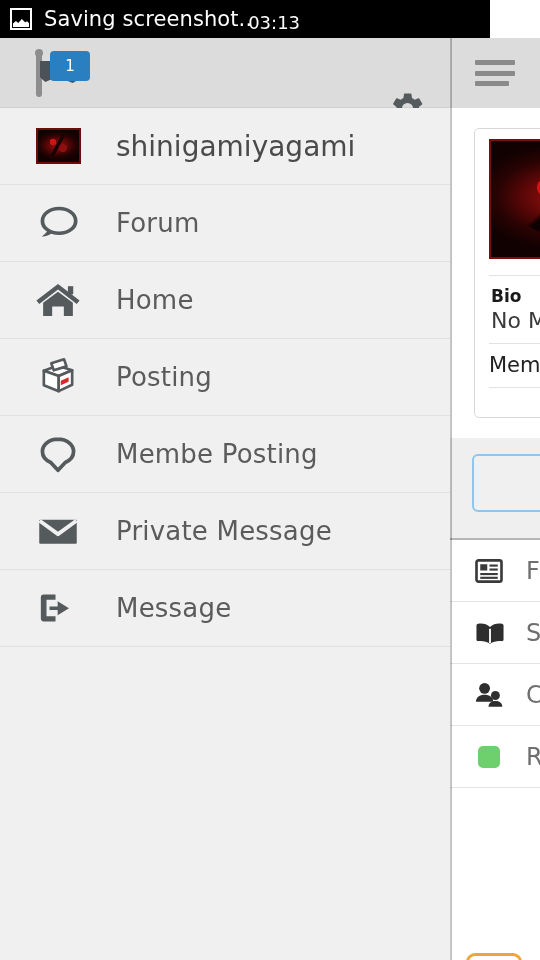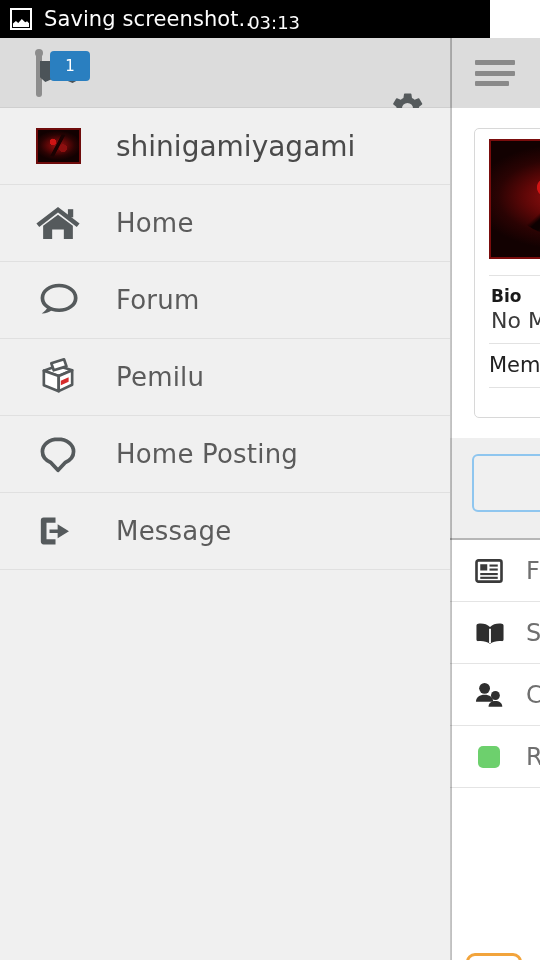--- a/index.html
+++ b/index.html
@@ -292,61 +292,70 @@
       <div class="d-row">
         <span class="d-ico">
           <span class="d-avatar"></span>
         </span>
         <span class="d-user-label">shinigamiyagami</span>
       </div>
 
       <div class="d-row">
         <span class="d-ico">
           <svg width="46" height="40" viewBox="0 0 26 22">
+            <ellipse cx="13.6" cy="9.8" rx="9.4" ry="7" fill="none" stroke="#555a5c" stroke-width="2.1"></ellipse>
+            <path d="M7.4 14.6c-1 2-2 3.2-3.6 4 2.2.1 4.2-.6 5.8-1.9z" fill="#555a5c"></path>
+          </svg>
+        </span>
+        <span class="d-label">Forum</span>
+      </div>
+
+      <div class="d-row">
+        <span class="d-ico">
+          <svg width="46" height="40" viewBox="0 0 26 22">
             <path class="icon-dark" d="M13 2 0.8 11.3l1.6 1.9L13 5.1l10.6 8.1 1.6-1.9z"></path>
             <path class="icon-dark" d="M4.6 12.6V20h5.1v-5.3h6.6V20h5.1v-7.4L13 6.4z"></path>
             <rect class="icon-dark" x="18.6" y="3.2" width="3" height="4.6"></rect>
           </svg>
         </span>
         <span class="d-label">Home</span>
-      </div>
-
-      <div class="d-row">
-        <span class="d-ico">
-          <svg width="46" height="40" viewBox="0 0 26 22">
-            <ellipse cx="13.6" cy="9.8" rx="9.4" ry="7" fill="none" stroke="#555a5c" stroke-width="2.1"></ellipse>
-            <path d="M7.4 14.6c-1 2-2 3.2-3.6 4 2.2.1 4.2-.6 5.8-1.9z" fill="#555a5c"></path>
-          </svg>
-        </span>
-        <span class="d-label">Forum</span>
       </div>
 
 
       <div class="d-row">
         <span class="d-ico">
           <svg width="46" height="40" viewBox="0 0 26 22">
             <path d="M5 7.4 12.7 4.6 21 7.2 13.4 10.4z" fill="#fff" stroke="#555a5c" stroke-width="1.5" stroke-linejoin="round"></path>
             <path d="M5 7.4v8.3l8.4 3.3v-8.6z" fill="#fff" stroke="#555a5c" stroke-width="1.5" stroke-linejoin="round"></path>
             <path d="M13.4 10.4 21 7.2v8.2l-7.6 3.6z" fill="#fff" stroke="#555a5c" stroke-width="1.5" stroke-linejoin="round"></path>
             <path d="M9.2 3.2 16.4 1l1.4 4-7.2 2.2z" fill="#fff" stroke="#555a5c" stroke-width="1.5" stroke-linejoin="round"></path>
             <path d="M14.6 13.1l4.4-2v2.6l-4.4 2z" fill="#d52b2b"></path>
           </svg>
         </span>
-        <span class="d-label">Pemilu</span>
+        <span class="d-label">Posting</span>
       </div>
 
       <div class="d-row">
         <span class="d-ico">
           <svg width="46" height="40" viewBox="0 0 26 22">
             <path d="M13 2.6c-4.9 0-8.8 3.1-8.8 7 0 2.7 1.9 5 4.7 6.2l4.1 4.4 4.1-4.4c2.8-1.2 4.7-3.5 4.7-6.2 0-3.9-3.9-7-8.8-7z" fill="none" stroke="#555a5c" stroke-width="2.1" stroke-linejoin="round"></path>
           </svg>
         </span>
-        <span class="d-label">Home Posting</span>
-      </div>
-
+        <span class="d-label">Membe Posting</span>
+      </div>
+
+      <div class="d-row">
+        <span class="d-ico">
+          <svg width="46" height="40" viewBox="0 0 26 22">
+            <rect class="icon-dark" x="2.4" y="4.6" width="21.2" height="13.6" rx="0.6"></rect>
+            <path d="M2.6 5.2 13 12.8 23.4 5.2" fill="none" stroke="#f0f0f0" stroke-width="2.2" stroke-linejoin="round"></path>
+          </svg>
+        </span>
+        <span class="d-label">Private Message</span>
+      </div>
 
       <div class="d-row">
         <span class="d-ico">
           <svg width="46" height="40" viewBox="0 0 26 22">
             <path d="M11.6 3.4H4.9a1.6 1.6 0 0 0-1.6 1.6v12a1.6 1.6 0 0 0 1.6 1.6h6.7v-3H6.5V6.4h5.1z" fill="#555a5c"></path>
             <path d="M12.8 7.2v3H8.2v1.9h4.6v3l6.4-3.9z" fill="#555a5c"></path>
           </svg>
         </span>
         <span class="d-label">Message</span>
       </div>

